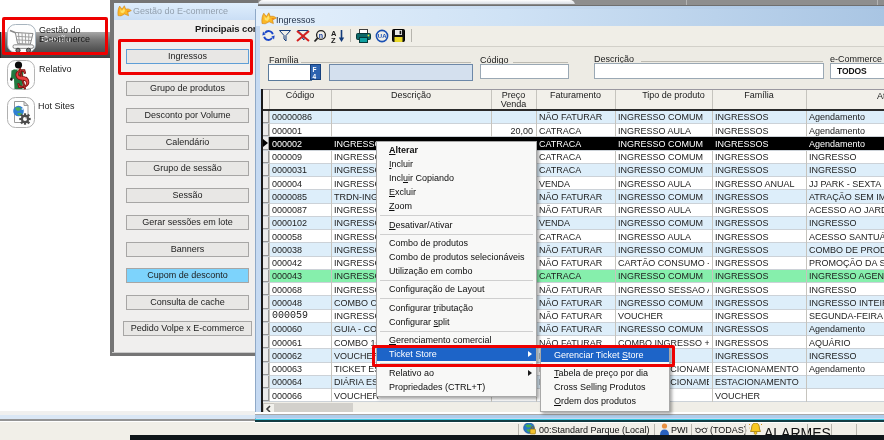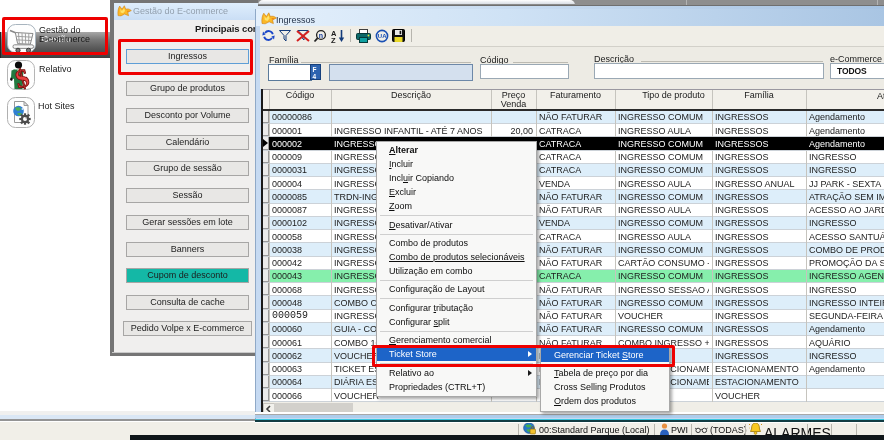--- a/index.html
+++ b/index.html
@@ -88,21 +88,21 @@
 <div class="a" style="left:114px;top:20px;width:144px;height:332px;background:#f0efee;"></div>
 <div class="a nw" style="left:195px;top:23px;width:70px;color:#1c1c1c;font-size:9.5px;font-weight:bold;letter-spacing:-0.1px;">Principais con</div>
 <div class="a nw" style="left:126px;top:49.0px;width:121px;height:13px;background:#e8e7e5;border:1px solid #5e9ed6;text-align:center;line-height:13px;font-size:9px;color:#1c1c1c;">Ingressos</div>
 <div class="a nw" style="left:126px;top:81.0px;width:121px;height:13px;background:#e8e7e5;border:1px solid #a7a6a5;text-align:center;line-height:13px;font-size:9px;color:#1c1c1c;">Grupo de produtos</div>
 <div class="a nw" style="left:126px;top:107.7px;width:121px;height:13px;background:#e8e7e5;border:1px solid #a7a6a5;text-align:center;line-height:13px;font-size:9px;color:#1c1c1c;">Desconto por Volume</div>
 <div class="a nw" style="left:126px;top:134.5px;width:121px;height:13px;background:#e8e7e5;border:1px solid #a7a6a5;text-align:center;line-height:13px;font-size:9px;color:#1c1c1c;">Calendário</div>
 <div class="a nw" style="left:126px;top:161.3px;width:121px;height:13px;background:#e8e7e5;border:1px solid #a7a6a5;text-align:center;line-height:13px;font-size:9px;color:#1c1c1c;">Grupo de sessão</div>
 <div class="a nw" style="left:126px;top:188.1px;width:121px;height:13px;background:#e8e7e5;border:1px solid #a7a6a5;text-align:center;line-height:13px;font-size:9px;color:#1c1c1c;">Sessão</div>
 <div class="a nw" style="left:126px;top:214.9px;width:121px;height:13px;background:#e8e7e5;border:1px solid #a7a6a5;text-align:center;line-height:13px;font-size:9px;color:#1c1c1c;">Gerar sessões em lote</div>
 <div class="a nw" style="left:126px;top:241.5px;width:121px;height:13px;background:#e8e7e5;border:1px solid #a7a6a5;text-align:center;line-height:13px;font-size:9px;color:#1c1c1c;">Banners</div>
-<div class="a nw" style="left:126px;top:268.1px;width:121px;height:13px;background:#14b8a6;border:1px solid #a7a6a5;text-align:center;line-height:13px;font-size:9px;color:#1c1c1c;">Cupom de desconto</div>
+<div class="a nw" style="left:126px;top:268.1px;width:121px;height:13px;background:#7dd3fc;border:1px solid #a7a6a5;text-align:center;line-height:13px;font-size:9px;color:#1c1c1c;">Cupom de desconto</div>
 <div class="a nw" style="left:126px;top:294.7px;width:121px;height:13px;background:#e8e7e5;border:1px solid #a7a6a5;text-align:center;line-height:13px;font-size:9px;color:#1c1c1c;">Consulta de cache</div>
 <div class="a nw" style="left:123px;top:321.2px;width:127px;height:13px;background:#e8e7e5;border:1px solid #a7a6a5;text-align:center;line-height:13px;font-size:9px;color:#1c1c1c;">Pedido Volpe x E-commerce</div>
 <div class="a" style="left:255px;top:8px;width:629px;height:410px;background:#c6daf2;border-top:1px solid #8fa9c7;border-left:1px solid #8fa9c7;"></div>
 <div class="a" style="left:255px;top:5.5px;width:629px;height:3.5px;background:linear-gradient(90deg,#dce9f7,#c6daf0 45%,#a5c2e2);"></div>
 <div class="a" style="left:256px;top:9px;width:628px;height:17px;background:linear-gradient(90deg,#e4f0fc,#cfe2f5 40%,#a9c5e3);"></div>
 <svg class="a" style="left:261px;top:12px;" width="16" height="13" viewBox="0 0 16 13">
     <path d="M1 11.5 C0.5 7 1.2 3.5 2.8 1.2 L5.3 4.6 L7.8 0.8 L9.4 4.6 C11 3.8 13.4 4.2 15.4 6 L11.6 8 L12.4 11.6 L8.2 9.8 L4.2 11.8 Z" fill="#fbb827" stroke="#cf7d0d" stroke-width="0.6"></path>
     <path d="M3.4 4 L5.2 6.6 L7.6 3.2 L8.6 6.4 L6.4 9 L3.8 8 Z" fill="#ffe36a"></path>
     <path d="M10.5 6.2 L14 6.1 L11.2 7.7 Z" fill="#f07f16"></path>
   </svg>
@@ -196,21 +196,20 @@
 <div class="a" style="left:68.5px;top:0;width:1px;height:13.25px;background:#c6c4be;"></div>
 <div class="a" style="left:228.5px;top:0;width:1px;height:13.25px;background:#c6c4be;"></div>
 <div class="a" style="left:273.5px;top:0;width:1px;height:13.25px;background:#c6c4be;"></div>
 <div class="a" style="left:352.5px;top:0;width:1px;height:13.25px;background:#c6c4be;"></div>
 <div class="a" style="left:449.5px;top:0;width:1px;height:13.25px;background:#c6c4be;"></div>
 <div class="a" style="left:543.5px;top:0;width:1px;height:13.25px;background:#c6c4be;"></div>
 </div>
 <div class="a" style="left:262.5px;top:124.05px;width:621.5px;height:13.25px;background:#ffffff;border-bottom:1px solid #ccd2d8;box-sizing:border-box;color:#1c1c1c;">
 <div class="a" style="left:0.5px;top:0;width:6px;height:12.25px;background:#ebebeb;border-right:1px solid #9a9a9a;border-bottom:1px solid #9a9a9a;box-sizing:border-box;"></div>
 <div class="a nw" style="left:9.5px;top:0.5px;width:56px;line-height:12.25px;font-size:9px;">000001</div>
-<div class="a nw" style="left:71.5px;top:0.5px;width:154px;line-height:12.25px;font-size:9px;">INGRESSO INFANTIL - ATÉ 7 ANOS</div>
 <div class="a nw" style="left:231.5px;top:0.5px;width:39px;line-height:12.25px;font-size:9px;text-align:right;">20,00</div>
 <div class="a nw" style="left:276.5px;top:0.5px;width:73px;line-height:12.25px;font-size:9px;">CATRACA</div>
 <div class="a nw" style="left:355.5px;top:0.5px;width:91px;line-height:12.25px;font-size:9px;">INGRESSO AULA</div>
 <div class="a nw" style="left:452.5px;top:0.5px;width:88px;line-height:12.25px;font-size:9px;">INGRESSOS</div>
 <div class="a nw" style="left:546.5px;top:0.5px;width:78px;line-height:12.25px;font-size:9px;">Agendamento</div>
 <div class="a" style="left:6.5px;top:0;width:1px;height:13.25px;background:#c6c4be;"></div>
 <div class="a" style="left:68.5px;top:0;width:1px;height:13.25px;background:#c6c4be;"></div>
 <div class="a" style="left:228.5px;top:0;width:1px;height:13.25px;background:#c6c4be;"></div>
 <div class="a" style="left:273.5px;top:0;width:1px;height:13.25px;background:#c6c4be;"></div>
 <div class="a" style="left:352.5px;top:0;width:1px;height:13.25px;background:#c6c4be;"></div>
@@ -536,21 +535,21 @@
 <div class="a" style="left:376px;top:141px;width:161px;height:256px;background:#f8f8f7;border:1px solid #a8a8a8;box-shadow:2px 2px 3px rgba(0,0,0,0.35);z-index:10;box-sizing:border-box;"></div>
 <div class="a nw" style="left:389px;top:143.2px;line-height:14px;font-size:9px;color:#0d0d0d;z-index:12;"><b><u>A</u>lterar</b></div>
 <div class="a nw" style="left:389px;top:157.2px;line-height:14px;font-size:9px;color:#0d0d0d;z-index:12;"><u>I</u>ncluir</div>
 <div class="a nw" style="left:389px;top:171.2px;line-height:14px;font-size:9px;color:#0d0d0d;z-index:12;">Incl<u>u</u>ir Copiando</div>
 <div class="a nw" style="left:389px;top:185.2px;line-height:14px;font-size:9px;color:#0d0d0d;z-index:12;"><u>E</u>xcluir</div>
 <div class="a nw" style="left:389px;top:199.2px;line-height:14px;font-size:9px;color:#0d0d0d;z-index:12;"><u>Z</u>oom</div>
 <div class="a" style="left:380px;top:215.1px;width:153px;height:1px;background:#cfcfcf;z-index:11;"></div>
 <div class="a nw" style="left:389px;top:217.6px;line-height:14px;font-size:9px;color:#0d0d0d;z-index:12;"><u>D</u>esativar/Ativar</div>
 <div class="a" style="left:380px;top:233.5px;width:153px;height:1px;background:#cfcfcf;z-index:11;"></div>
 <div class="a nw" style="left:389px;top:236.0px;line-height:14px;font-size:9px;color:#0d0d0d;z-index:12;">Combo de produtos</div>
-<div class="a nw" style="left:389px;top:250.0px;line-height:14px;font-size:9px;color:#0d0d0d;z-index:12;text-decoration:underline;">Combo de produtos selecionáveis</div>
+<div class="a nw" style="left:389px;top:250.0px;line-height:14px;font-size:9px;color:#0d0d0d;z-index:12;">Combo de produtos selecionáveis</div>
 <div class="a nw" style="left:389px;top:264.0px;line-height:14px;font-size:9px;color:#0d0d0d;z-index:12;">Utilização em combo</div>
 <div class="a" style="left:380px;top:279.9px;width:153px;height:1px;background:#cfcfcf;z-index:11;"></div>
 <div class="a nw" style="left:389px;top:282.4px;line-height:14px;font-size:9px;color:#0d0d0d;z-index:12;">Configuração de Layout</div>
 <div class="a" style="left:380px;top:298.3px;width:153px;height:1px;background:#cfcfcf;z-index:11;"></div>
 <div class="a nw" style="left:389px;top:300.8px;line-height:14px;font-size:9px;color:#0d0d0d;z-index:12;">Configurar <u>t</u>ributação</div>
 <div class="a nw" style="left:389px;top:314.8px;line-height:14px;font-size:9px;color:#0d0d0d;z-index:12;">Configurar <u>s</u>plit</div>
 <div class="a" style="left:380px;top:330.7px;width:153px;height:1px;background:#cfcfcf;z-index:11;"></div>
 <div class="a nw" style="left:389px;top:333.2px;line-height:14px;font-size:9px;color:#0d0d0d;z-index:12;"><u>G</u>erenciamento comercial</div>
 <div class="a" style="left:377px;top:347.2px;width:159px;height:14px;background:#1d64c8;z-index:11;"></div>
 <div class="a nw" style="left:389px;top:347.2px;line-height:14px;font-size:9px;color:#fff;z-index:12;">Ticket Store</div>

